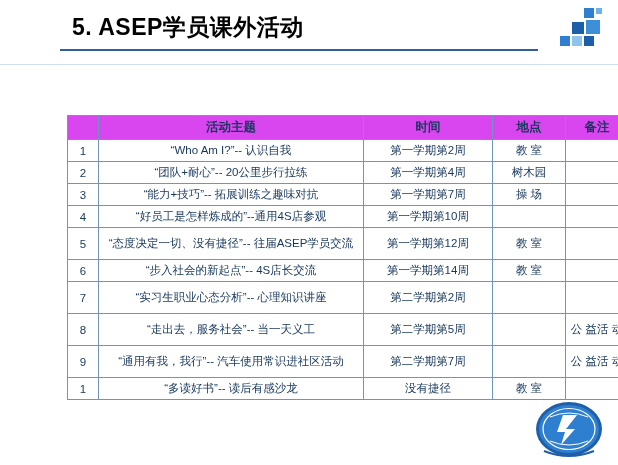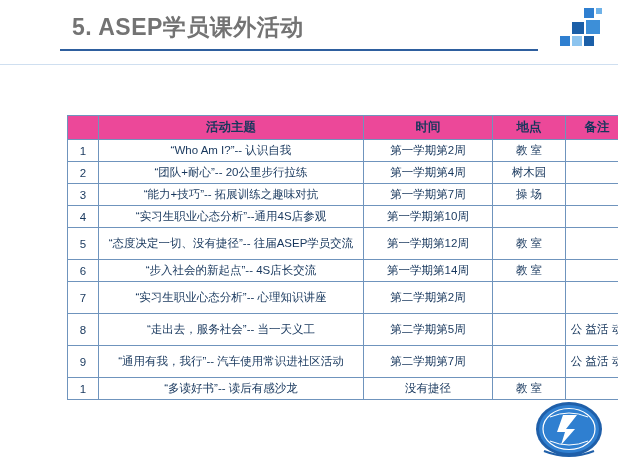--- a/index.html
+++ b/index.html
@@ -22,21 +22,21 @@
     top: 0;
     width: 618px;
     height: 66px;
   }
   .title-text {
     position: absolute;
     left: 72px;
     top: 12px;
     font-size: 23px;
     font-weight: bold;
-    color: #737373;
+    color: #000000;
     letter-spacing: 0.5px;
     white-space: nowrap;
   }
   .title-underline {
     position: absolute;
     left: 60px;
     top: 49px;
     width: 478px;
     height: 2px;
     background: #2e5f9e;
@@ -83,21 +83,21 @@
   }
   table.activity th,
   table.activity td {
     border: 1px solid #6f94bd;
     color: #16365c;
     font-size: 11.5px;
     padding: 2px 3px;
     vertical-align: middle;
   }
   table.activity thead th {
-    background: #ec4899;
+    background: #d946ef;
     font-weight: bold;
     text-align: center;
     height: 19px;
     font-size: 12.5px;
   }
   .col-idx   { width: 24px;  text-align: center; font-size: 10px; color:#16365c; }
   .col-topic { width: 258px; text-align: center; padding-left: 7px; }
   .col-time  { width: 122px; text-align: center; }
   .col-place { width: 66px;  text-align: center; margin-left: 39px; }
   .col-note  { width: 56px;  text-align: center; }
@@ -170,21 +170,21 @@
         </tr>
         <tr>
           <td class="col-idx">3</td>
           <td class="col-topic">“能力+技巧”-- 拓展训练之趣味对抗</td>
           <td class="col-time">第一学期第7周</td>
           <td class="col-place">操 场</td>
           <td class="col-note note-cell"></td>
         </tr>
         <tr>
           <td class="col-idx">4</td>
-          <td class="col-topic">“实习生职业心态分析”--通用4S店参观</td>
+          <td class="col-topic">“好员工是怎样炼成的”--通用4S店参观</td>
           <td class="col-time">第一学期第10周</td>
           <td class="col-place"></td>
           <td class="col-note note-cell"></td>
         </tr>
         <tr class="tall">
           <td class="col-idx">5</td>
           <td class="col-topic topic-multiline">“态度决定一切、没有捷径”-- 往届ASEP学员交流</td>
           <td class="col-time">第一学期第12周</td>
           <td class="col-place">教 室</td>
           <td class="col-note note-cell"></td>

